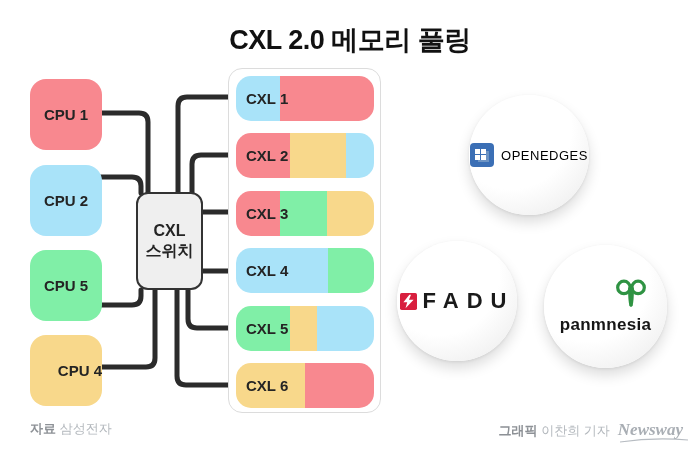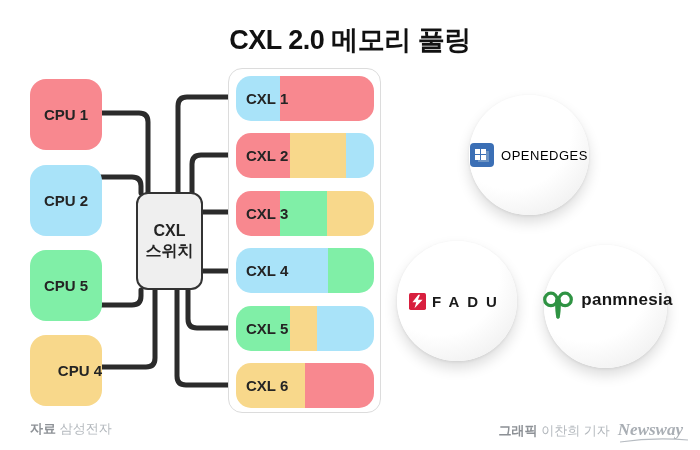--- a/index.html
+++ b/index.html
@@ -26,23 +26,23 @@
   .segs{display:flex;width:100%;height:100%;}
   .seg{height:100%;}
   .module .mlabel{position:absolute;left:10px;top:0;height:100%;display:flex;align-items:center;
          font-size:15px;font-weight:bold;color:#242424;z-index:3;}
   
   .circle{position:absolute;border-radius:50%;z-index:2;
           background:radial-gradient(circle at 35% 28%, #ffffff 52%, #f3f3f3 78%, #e7e7e8 100%);
           box-shadow:0 7px 14px rgba(0,0,0,0.14), 0 1px 3px rgba(0,0,0,0.08);
           display:flex;align-items:center;justify-content:center;}
   .row{display:flex;align-items:center;gap:7px;}
-  .col{display:flex;flex-direction:row;align-items:flex-start;gap:3px;}
+  .col{display:flex;flex-direction:column;align-items:flex-end;gap:3px;}
   .oe-text{font-size:13px;letter-spacing:0.5px;font-weight:normal;}
-  .fadu-text{font-size:15px;font-weight:bold;color:#1a1a1a;letter-spacing:8px;}
+  .fadu-text{font-size:22px;font-weight:bold;color:#1a1a1a;letter-spacing:8px;}
   .pan-text{font-size:17px;font-weight:bold;color:#161616;letter-spacing:0.3px;}
   
   .footer{position:absolute;top:420px;font-size:13px;color:#b3b8bd;z-index:2;}
   .footer b{color:#8d9196;font-weight:bold;}
   .footer-left{left:30px;text-align:right;}
   .footer-right{right:17px;display:flex;align-items:baseline;gap:8px;margin-left:27px;}
   .newsway{font-family:"Liberation Serif",serif;font-style:italic;font-weight:bold;
            font-size:17px;color:#a9aeb4;position:relative;padding-bottom:3px;}
   .newsway svg{position:absolute;left:0;bottom:0;}
 </style>

